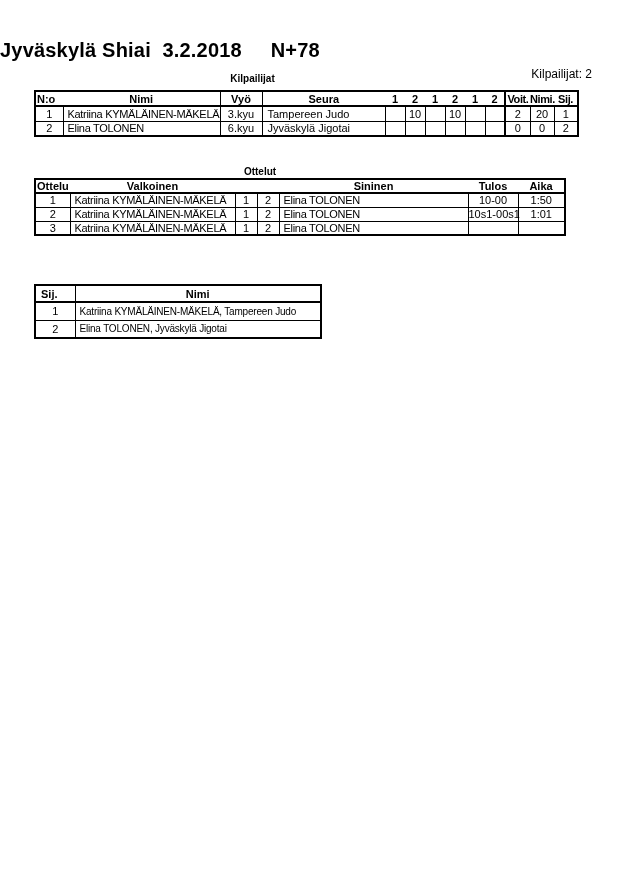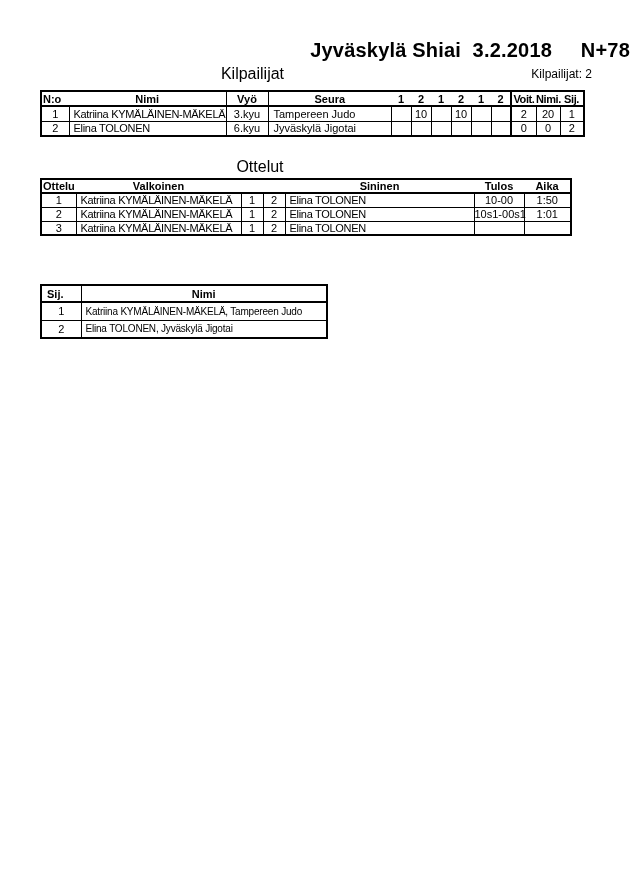--- a/index.html
+++ b/index.html
@@ -4,31 +4,31 @@
 <style>
   html,body { margin:0; padding:0; }
   body {
     width:630px; height:891px; background:#ffffff; position:relative;
     font-family:"Liberation Sans", sans-serif; color:#000;
     -webkit-font-smoothing:none;
   }
   .page { position:absolute; left:0; top:0; width:630px; height:891px; background:#fff; }
 
   .doc-title {
-    position:absolute; top:39px; left:0; width:630px; text-align:right;
+    position:absolute; top:39px; left:0; width:630px; text-align:left;
     font-size:20px; font-weight:bold; white-space:pre; letter-spacing:0.2px;
   }
-  .sec-label { position:absolute; font-size:16px; font-weight:normal; text-align:center; }
+  .sec-label { position:absolute; font-size:10px; font-weight:bold; text-align:center;margin-top:8px; }
   #lbl-kilpailijat { top:65px; left:0; width:505px; }
   #lbl-ottelut     { top:158px; left:0; width:520px; }
   #lbl-tulokset    { top:264px; left:30px; width:286px; }
   .count-label { position:absolute; top:67px; right:38px; font-size:12px; font-weight:normal; }
 
   table {
-    position:absolute; left:40px; border-collapse:collapse; table-layout:fixed;
+    position:absolute; left:34px; border-collapse:collapse; table-layout:fixed;
     background:#fff; border:2px solid #000; font-size:11px;padding-left:46px;
   }
   #t-kilpailijat { top:90px;  width:543px; }
   #t-ottelut     { top:178px; width:530px; }
   #t-tulokset    { top:284px; width:286px; }
 
   th, td {
     border:1px solid #000; padding:0; margin:0;
     text-align:center; vertical-align:middle;
     white-space:nowrap; overflow:visible; font-size:11px;

